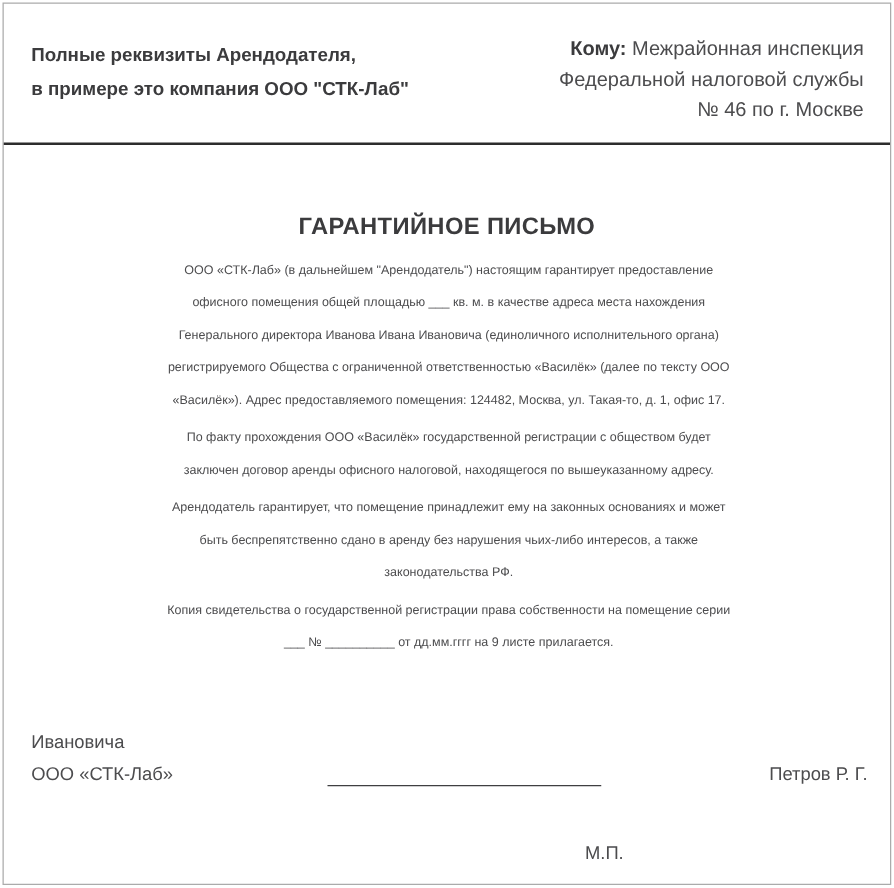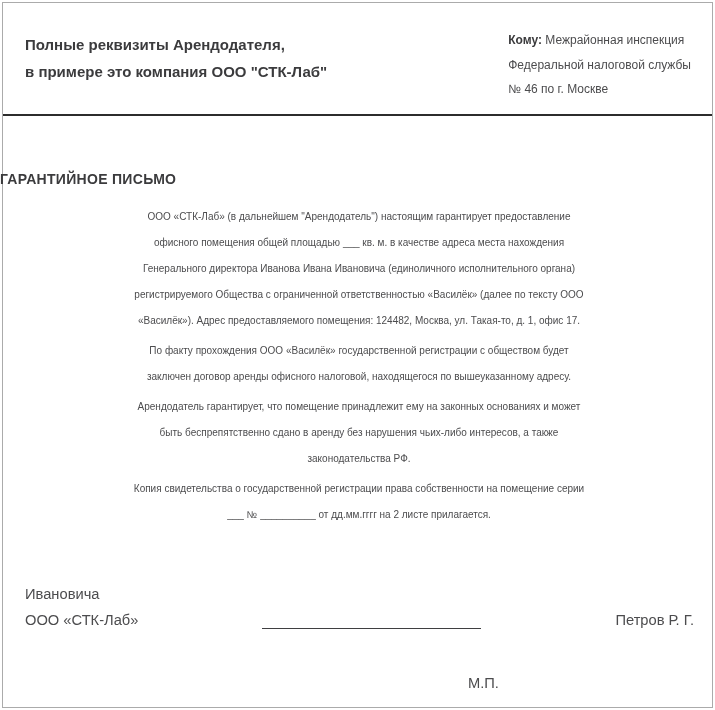--- a/index.html
+++ b/index.html
@@ -30,44 +30,44 @@
   .header-left {
     font-size: 15px;
     font-weight: bold;
     color: var(--heading, #3b3b3d);
     line-height: 27px;
     white-space: pre-line;
     padding-top: 3px;
     max-width: 360px;
   }
   .header-right {
-    font-size: 12px;
+    font-size: 16px;
     line-height: 24.5px;
-    text-align: left;
+    text-align: right;
     max-width: 250px;
     white-space: pre-line;
     color: var(--text, #4c4c4e);
   }
   .header-right b { color: var(--heading, #3b3b3d); }
   .divider {
     position: absolute;
     top: 114px;
     left: 3px;
     right: 3px;
     height: 2px;
     background: var(--divider, #2c2c2c);
   }
   .title {
     position: absolute;
     top: 171px;
     left: 0;
     right: 0;
     margin: 0;
-    text-align: left;
-    font-size: 14px;
+    text-align: center;
+    font-size: 19px;
     font-weight: bold;
     letter-spacing: 0.3px;
     color: var(--heading, #3b3b3d);
   }
   .body-block {
     position: absolute;
     top: 204px;
     left: 25px;
     width: 668px;
   }
@@ -131,21 +131,21 @@
 офисного помещения общей площадью ___ кв. м. в качестве адреса места нахождения
 Генерального директора Иванова Ивана Ивановича (единоличного исполнительного органа)
 регистрируемого Общества с ограниченной ответственностью «Василёк» (далее по тексту ООО
 «Василёк»). Адрес предоставляемого помещения: 124482, Москва, ул. Такая-то, д. 1, офис 17.</p>
     <p class="para">По факту прохождения ООО «Василёк» государственной регистрации с обществом будет
 заключен договор аренды офисного налоговой, находящегося по вышеуказанному адресу.</p>
     <p class="para">Арендодатель гарантирует, что помещение принадлежит ему на законных основаниях и может
 быть беспрепятственно сдано в аренду без нарушения чьих-либо интересов, а также
 законодательства РФ.</p>
     <p class="para">Копия свидетельства о государственной регистрации права собственности на помещение серии
-___ № __________ от дд.мм.гггг на 2 листе прилагается.</p>
+___ № __________ от дд.мм.гггг на 9 листе прилагается.</p>
   </div>
 
   <div class="sig-position">Ивановича
 ООО «СТК-Лаб»</div>
   <div class="sig-line"></div>
   <div class="sig-name">Петров Р. Г.</div>
   <div class="stamp">М.П.</div>
 </div>
 
 </body></html>

